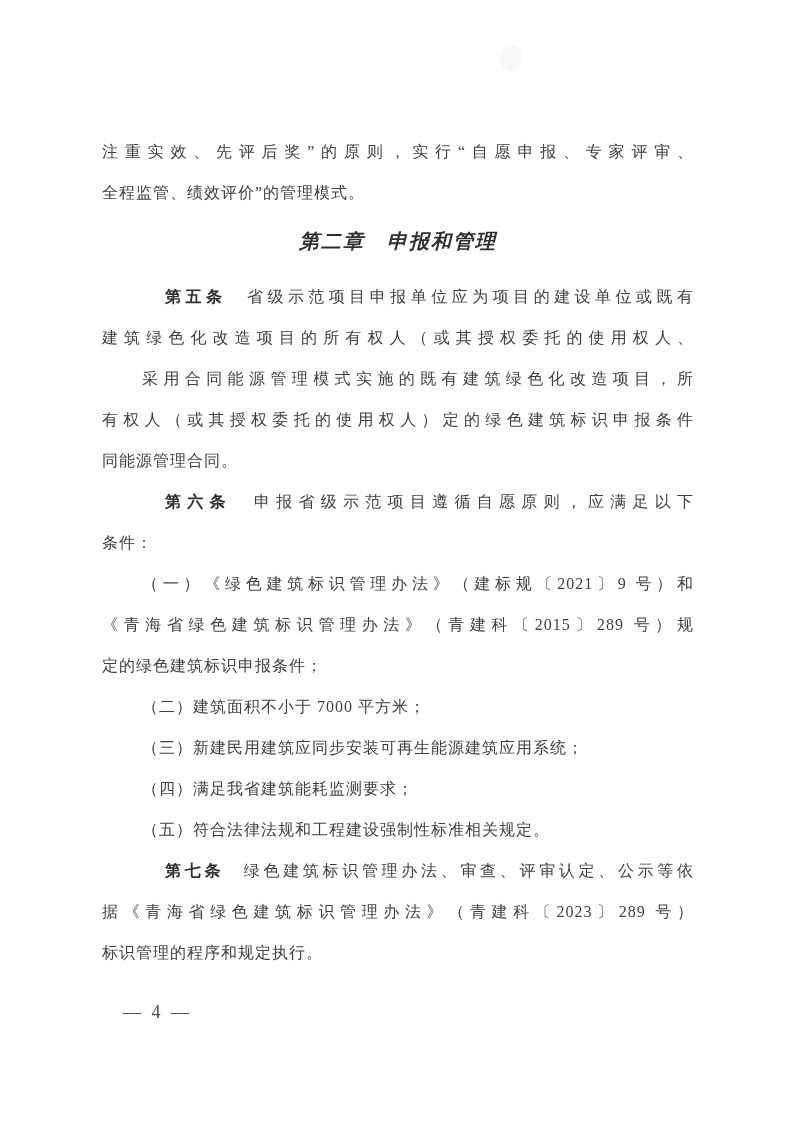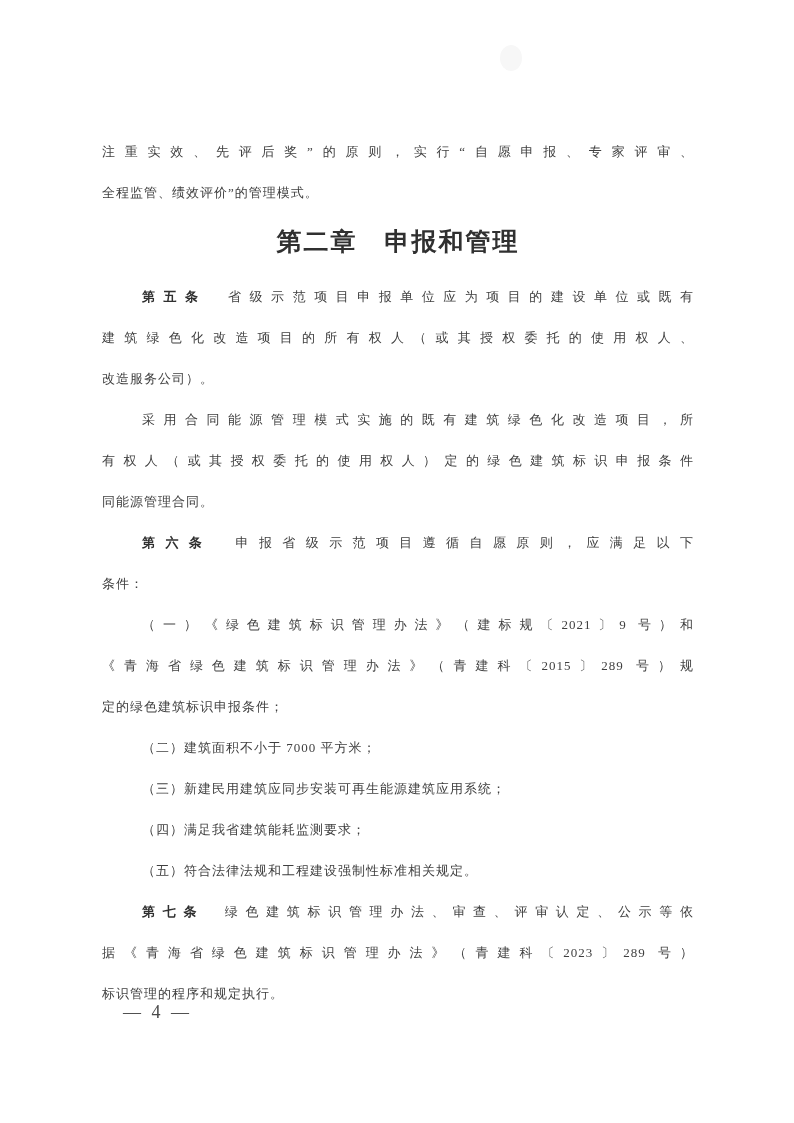--- a/index.html
+++ b/index.html
@@ -13,45 +13,47 @@
   }
   .doc-body {
     position: absolute;
     left: 102px;
     top: 131px;
     width: 592px;
   }
   .line {
     height: 41px;
     line-height: 41px;
-    font-size: 13px;
+    font-size: 16px;
     letter-spacing: 1px;
     color: #3f3f3f;
     white-space: nowrap;
   }
   .line.justify {
     text-align: justify;
     text-align-last: justify;
     text-justify: inter-character;
   }
   .line.indent { text-indent: 40px; }
   .line b {
     font-weight: 700;
     color: #303030;
     font-family: "Liberation Sans", "DejaVu Sans", sans-serif;
+    margin-left: 23px;
   }
   .line.heading {
     margin: 8px 0 14px 0;
     text-align: right;
     text-align-last: center;
     font-weight: 700;
-    font-size: 25px;
+    font-size: 20px;
     letter-spacing: 2px;
     color: #303030;
     font-family: "Liberation Sans", "DejaVu Sans", sans-serif;
+    font-style: italic;
   }
   .page-number {
     position: absolute;
     left: 123px;
     top: 995px;
     height: 34px;
     line-height: 34px;
     font-size: 18px;
     letter-spacing: 3px;
     color: #4a4a4a;
@@ -70,21 +72,20 @@
 <body>
 
 <div class="page">
   <div class="smudge"></div>
   <div class="doc-body">
       <div class="line justify">注重实效、先评后奖”的原则，实行“自愿申报、专家评审、</div>
       <div class="line">全程监管、绩效评价”的管理模式。</div>
       <div class="line heading">第二章　申报和管理</div>
       <div class="line justify indent"><b>第五条</b><span>　省级示范项目申报单位应为项目的建设单位或既有</span></div>
       <div class="line justify">建筑绿色化改造项目的所有权人（或其授权委托的使用权人、</div>
-      <div class="line">改造服务公司）。</div>
       <div class="line justify indent">采用合同能源管理模式实施的既有建筑绿色化改造项目，所</div>
       <div class="line justify">有权人（或其授权委托的使用权人）定的绿色建筑标识申报条件</div>
       <div class="line">同能源管理合同。</div>
       <div class="line justify indent"><b>第六条</b><span>　申报省级示范项目遵循自愿原则，应满足以下</span></div>
       <div class="line">条件：</div>
       <div class="line justify indent">（一）《绿色建筑标识管理办法》（建标规〔2021〕9 号）和</div>
       <div class="line justify">《青海省绿色建筑标识管理办法》（青建科〔2015〕289 号）规</div>
       <div class="line">定的绿色建筑标识申报条件；</div>
       <div class="line indent">（二）建筑面积不小于 7000 平方米；</div>
       <div class="line indent">（三）新建民用建筑应同步安装可再生能源建筑应用系统；</div>

